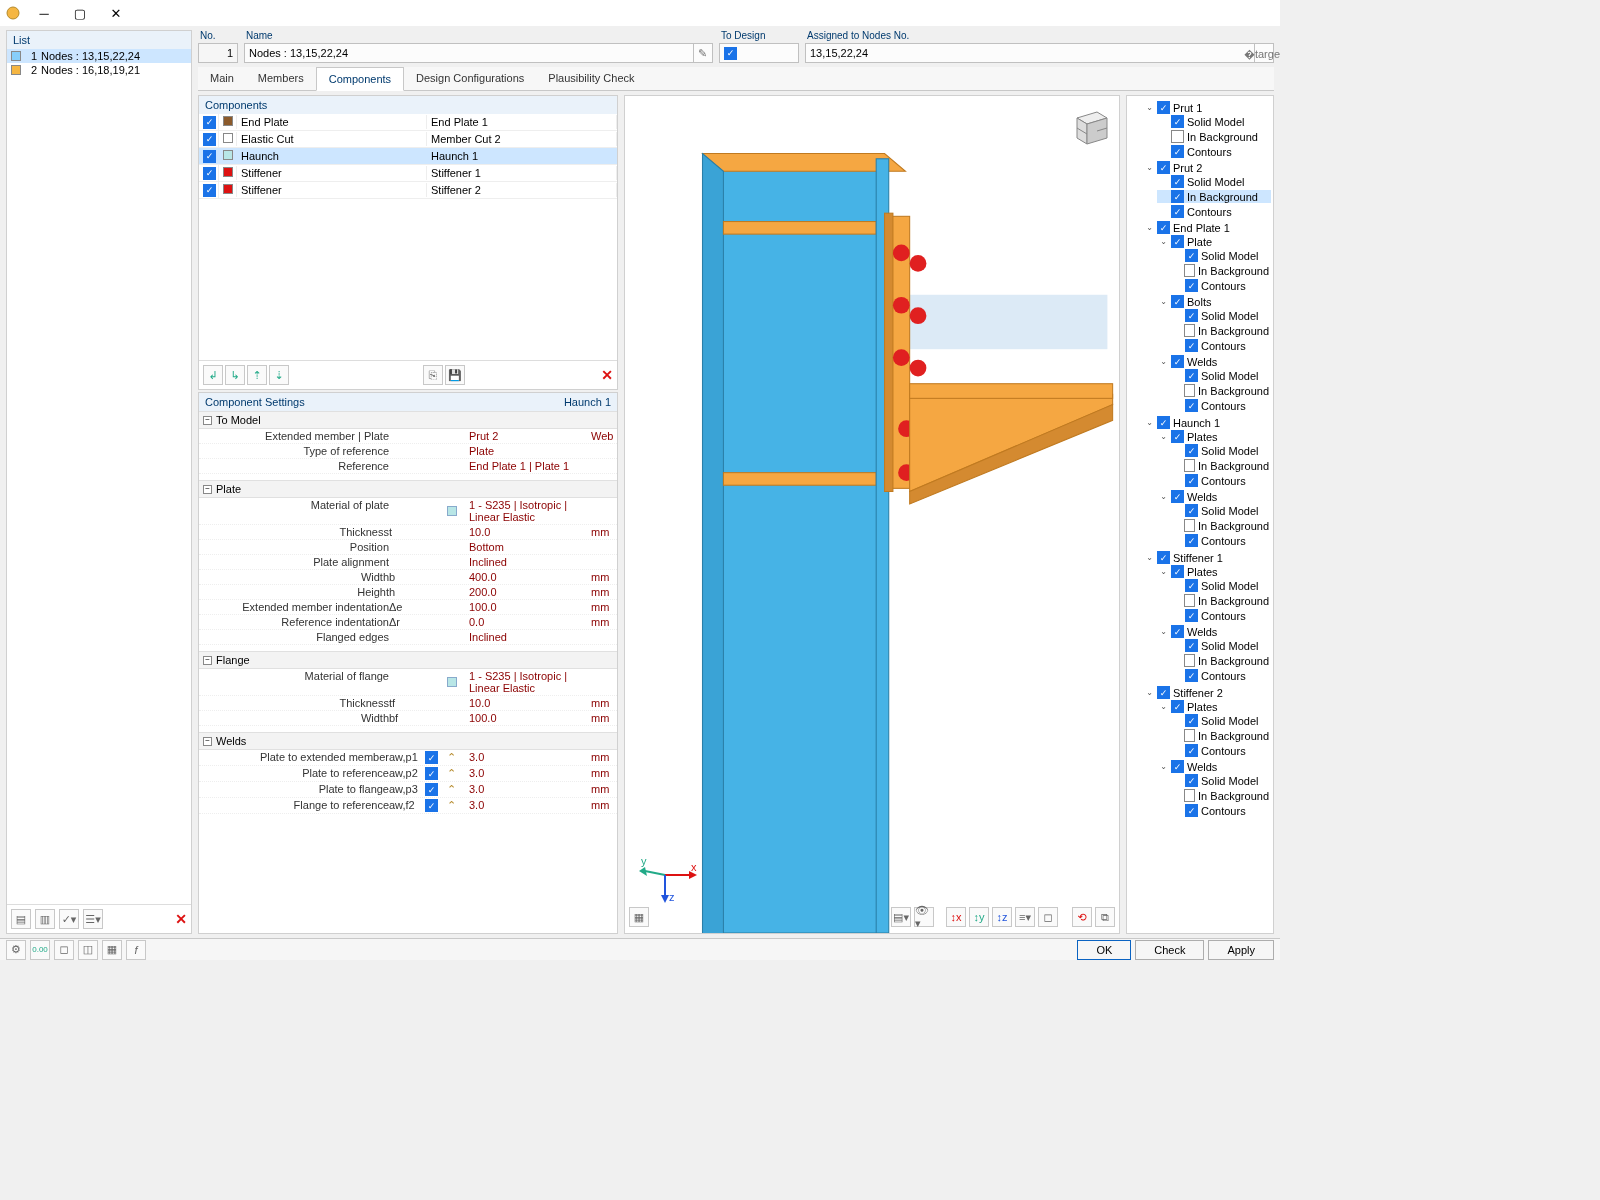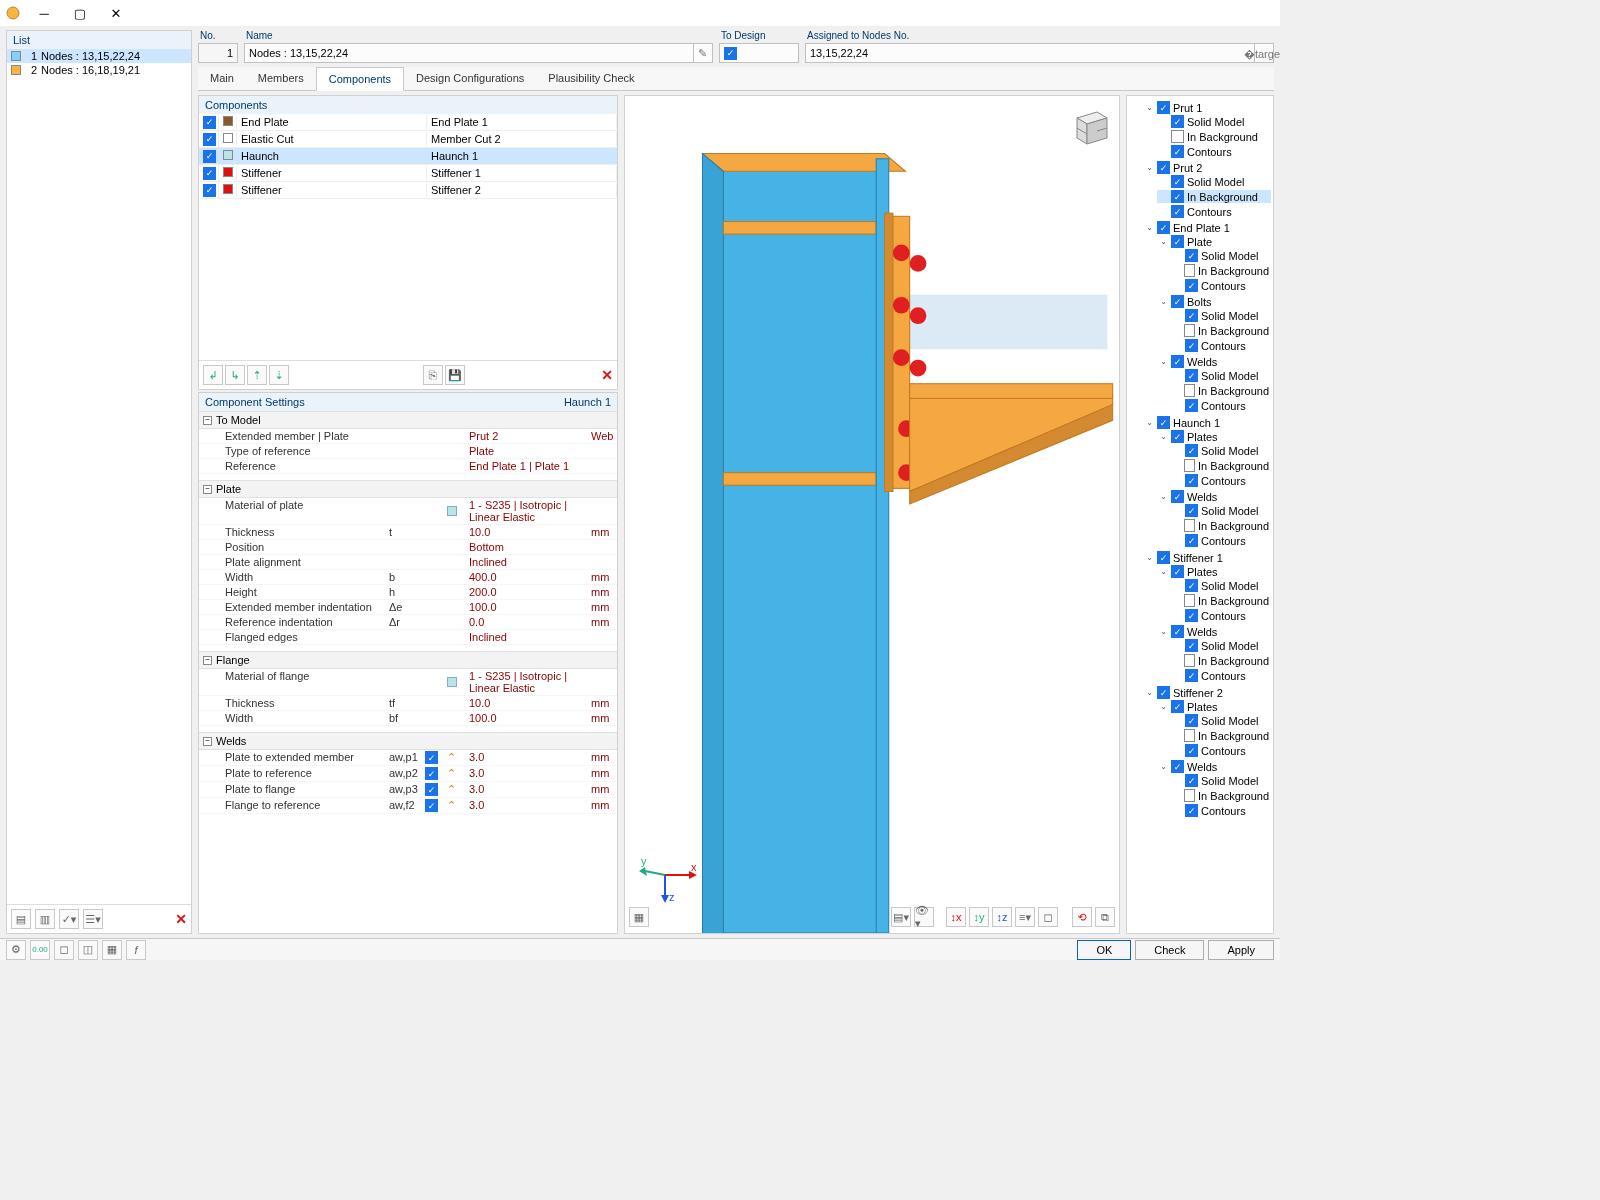--- a/index.html
+++ b/index.html
@@ -42,21 +42,21 @@
 .crow{display:flex;align-items:center;border-bottom:1px solid #eee;height:17px;}
 .ccell{padding:1px 4px;border-right:1px solid #eee;}
 .crow.sel{background:#cde6ff;}
 .crow.sel .ccell{border-right-color:#cde6ff;}
 .comp-btns{display:flex;padding:4px;gap:2px;border-top:1px solid #ddd;align-items:center;}
 .settings-header{display:flex;justify-content:space-between;background:#eaf2fa;color:#003a6e;padding:3px 6px;}
 .settings-body{flex:1;overflow:auto;background:#fff;}
 .sgroup-head{background:#f3f3f3;padding:2px 4px;display:flex;align-items:center;gap:4px;border-top:1px solid #e0e0e0;border-bottom:1px solid #e0e0e0;}
 .sgroup-head .exp{width:9px;height:9px;border:1px solid #888;display:inline-flex;align-items:center;justify-content:center;font-size:8px;line-height:1;background:#fff;}
 .srow{display:flex;border-bottom:1px dotted #eee;min-height:15px;padding:1px 0;}
-.slabel{width:190px;padding-left:26px;color:#333;}
+.slabel{width:190px;padding-left:26px;color:#333;text-align:right;}
 .ssym{width:36px;color:#333;}
 .schk{width:22px;display:flex;align-items:center;}
 .sico{width:22px;display:flex;align-items:center;}
 .sval{flex:1;color:#8b0000;padding-right:2px;}
 .sval.r{}
 .sunit{width:30px;color:#8b0000;padding-left:4px;}
 .viewport{flex:1;background:#fff;border:1px solid #d0d0d0;position:relative;overflow:hidden;}
 .nav-cube{position:absolute;top:8px;right:8px;width:44px;height:44px;}
 .axis-gizmo{position:absolute;left:14px;bottom:40px;width:50px;height:50px;}
 .vp-btns{position:absolute;left:4px;bottom:4px;right:4px;height:24px;display:flex;gap:3px;align-items:center;}

